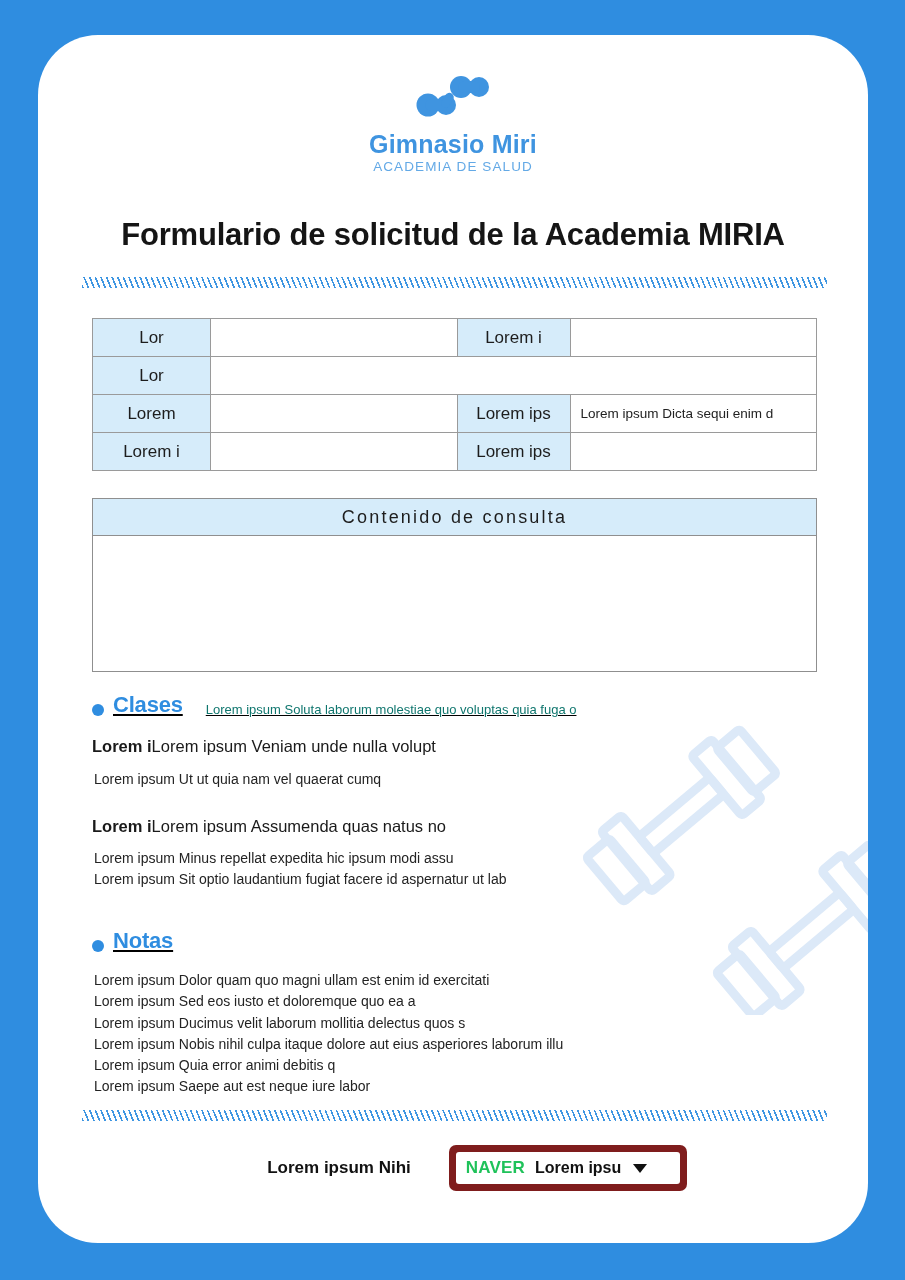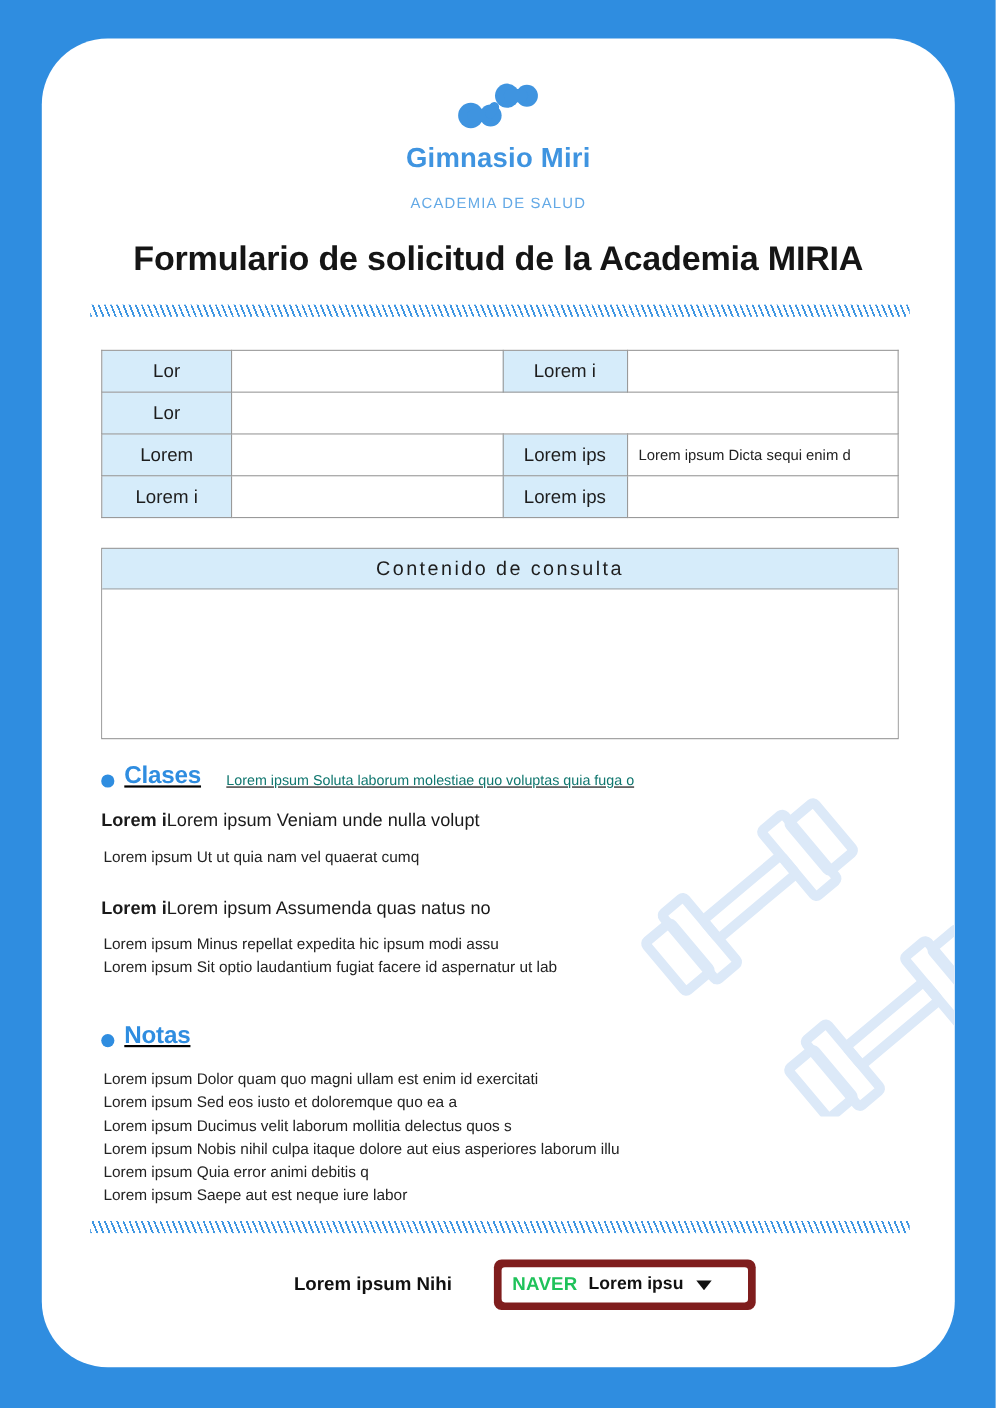--- a/index.html
+++ b/index.html
@@ -61,21 +61,21 @@
     font-size: 25px;
     font-weight: bold;
     color: #3f94e0;
     letter-spacing: 0.2px;
     line-height: 1.1;
   }
   .logo-sub {
     font-size: 13.5px;
     color: #63a9e6;
     letter-spacing: 1.1px;
-    margin-top: 18px;
+    margin-top: 0;
   }
 
   
   .form-title {
     position: absolute;
     left: 0;
     top: 182px;
     width: 830px;
     text-align: center;
     font-size: 31px;

